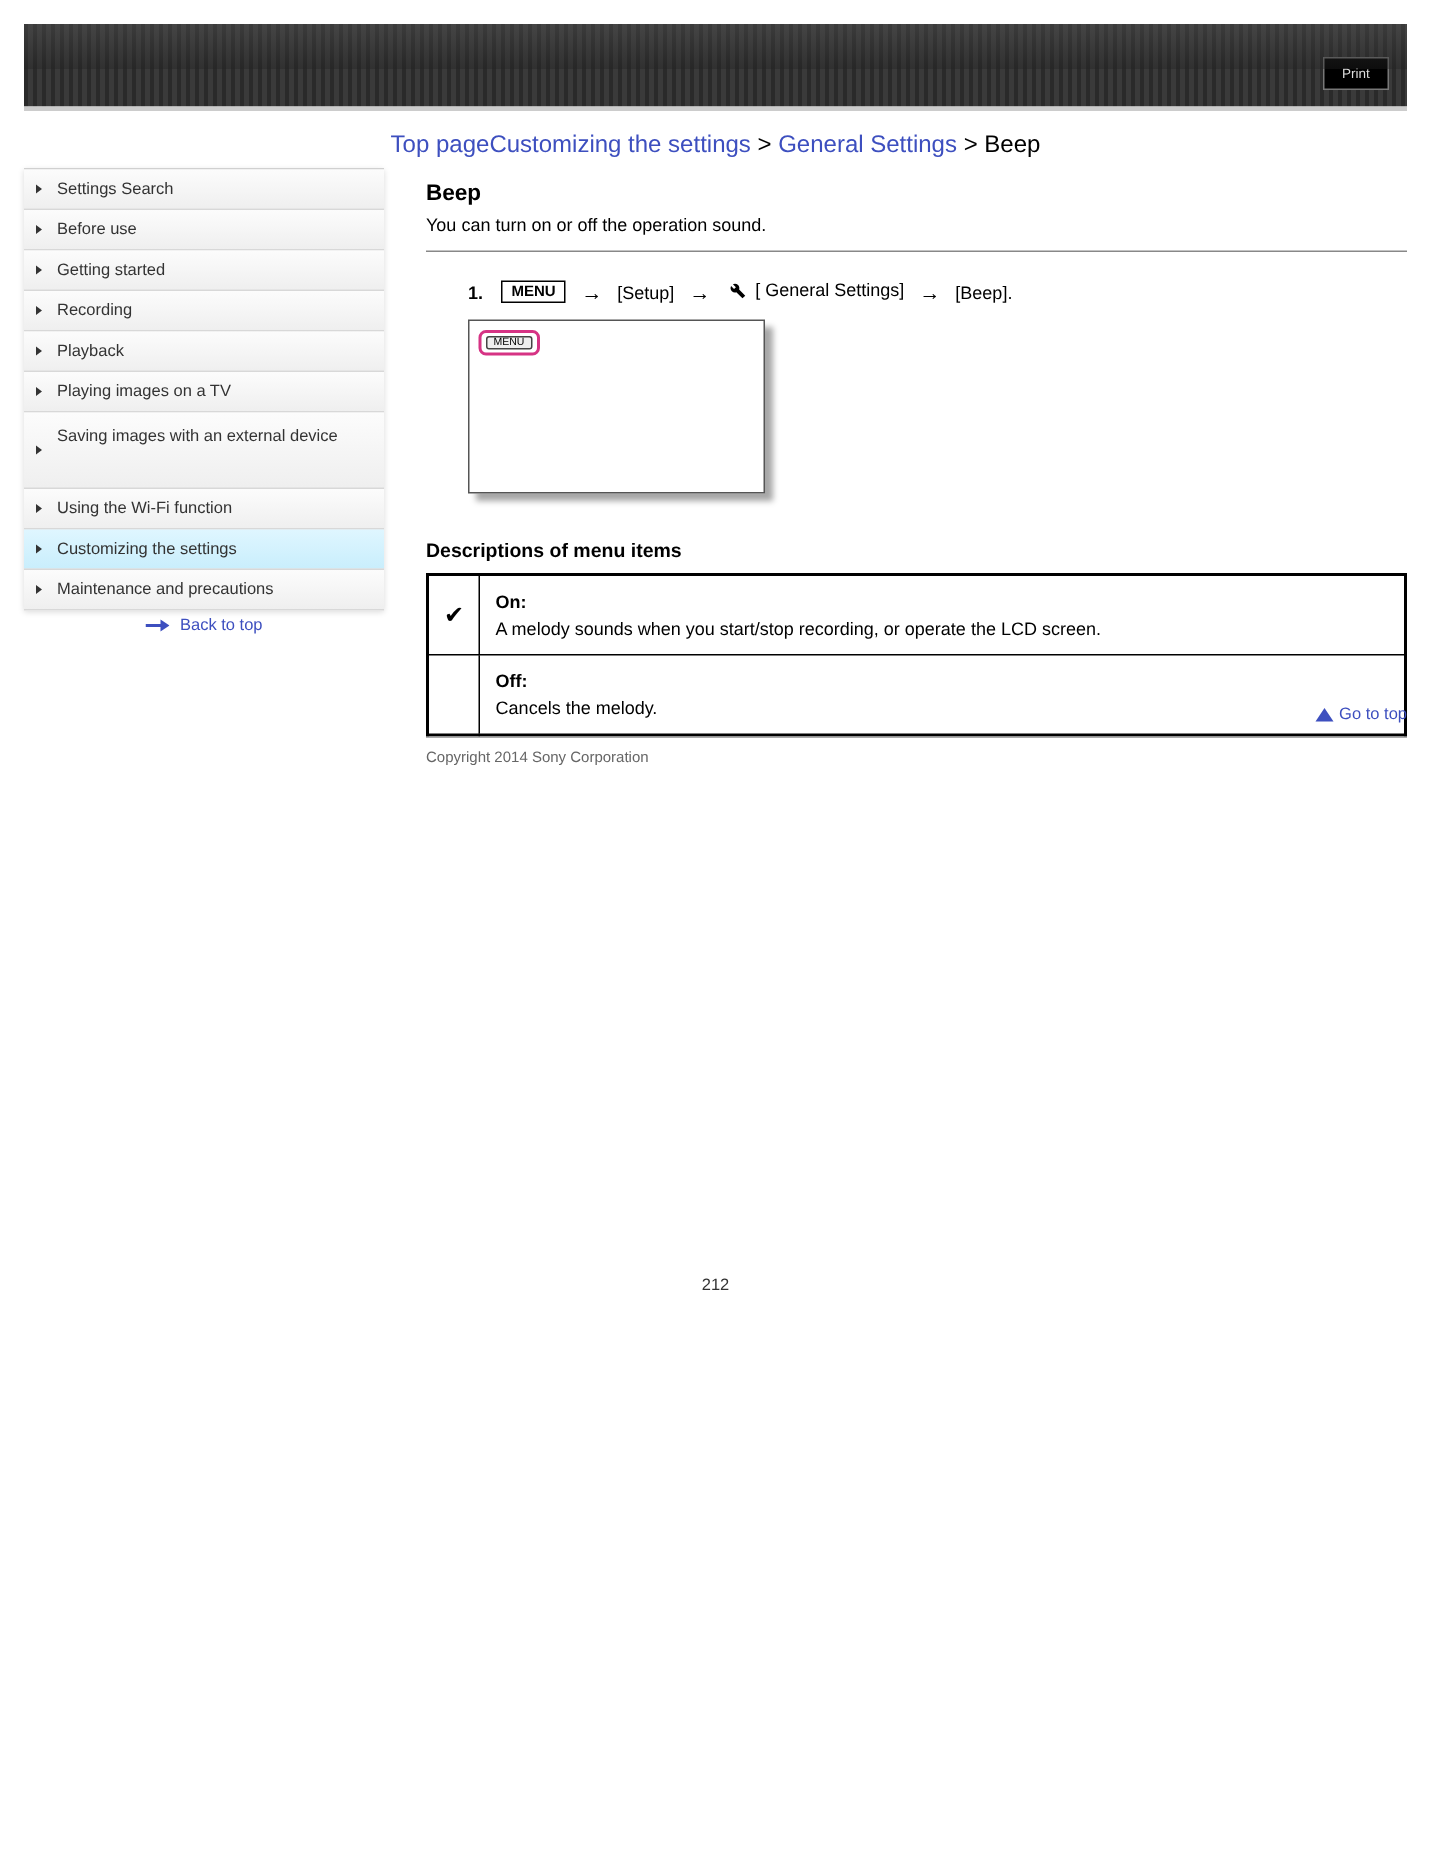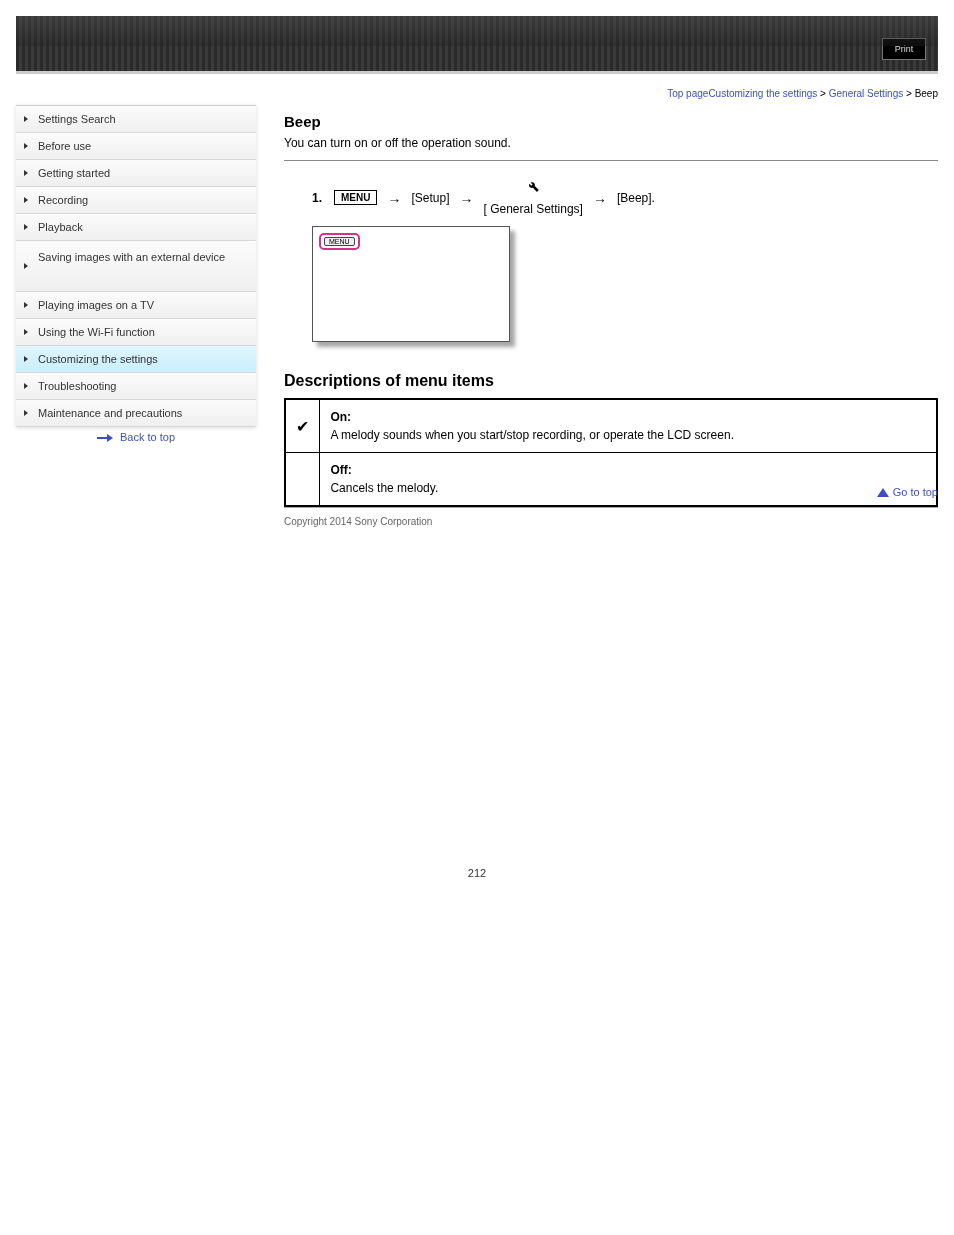--- a/index.html
+++ b/index.html
@@ -41,24 +41,24 @@
     border: 1px solid #777;
     color: #ddd;
     font-size: 9px;
     display: flex;
     align-items: center;
     justify-content: center;
     cursor: pointer;
   }
   .toprow{
     display:flex;
-    justify-content:flex-end;
+    justify-content:center;
     align-items:flex-end;
     margin: 14px 0 6px 0;
-    font-size:10px;
+    font-size:16px;
   }
   .toprow a{ color:#3d4fbf; text-decoration:none;}
   .toprow .toc{ text-align:right;}
   .layout { display: flex; gap: 28px; }
   
   .sidebar {
     width: 240px;
     flex: 0 0 240px;
   }
   .side-list{
@@ -130,21 +130,21 @@
   .menu-box{
     border:1px solid #000;
     padding:1px 6px;
     font-size:10px;
     font-weight:bold;
     background:#fff;
   }
   .arrow-r{
     font-size:14px;
   }
-  .wrench{ display:flex; align-items:center; gap:6px;flex-direction:column;}
+  .wrench{ display:flex; gap:6px;}
   .screenshot{
     width:198px;
     height:116px;
     border:1px solid #555;
     box-shadow: 5px 5px 4px rgba(0,0,0,0.35);
     margin-left:28px;
     background:#fff;
     position:relative;
     margin-bottom:30px;
   }
@@ -156,21 +156,21 @@
     padding:2px 3px;
   }
   .screenshot .menu-chip .inner{
     border:1px solid #444;
     background:#eee;
     font-size:7px;
     padding:0 4px;
     border-radius:2px;
   }
   .section-head{
-    font-size:16px;
+    font-size:13px;
     font-weight:bold;
     margin: 14px 0 8px 0;
   }
   table.opts{
     width:100%;
     border-collapse:collapse;
     border:2px solid #000;
   }
   table.opts td{
     border:1px solid #000;
@@ -243,25 +243,24 @@
   </div>
 
   <div class="layout">
     <div class="sidebar">
       <div class="side-list">
         <div class="side-item"><span class="tri"></span><span>Settings Search</span></div>
         <div class="side-item"><span class="tri"></span><span>Before use</span></div>
         <div class="side-item"><span class="tri"></span><span>Getting started</span></div>
         <div class="side-item"><span class="tri"></span><span>Recording</span></div>
         <div class="side-item"><span class="tri"></span><span>Playback</span></div>
+        <div class="side-item"><span class="tri"></span><span>Playing images on a TV</span></div>
         <div class="side-item tall"><span class="tri"></span><span>Saving images with an external device</span></div>
-        <div class="side-item"><span class="tri"></span><span>Playing images on a TV</span></div>
         <div class="side-item"><span class="tri"></span><span>Using the Wi-Fi function</span></div>
         <div class="side-item active"><span class="tri"></span><span>Customizing the settings</span></div>
-        <div class="side-item"><span class="tri"></span><span>Troubleshooting</span></div>
         <div class="side-item"><span class="tri"></span><span>Maintenance and precautions</span></div>
       </div>
       <div class="side-back">
         <span class="arrow">
           <svg width="16" height="10" viewBox="0 0 16 10">
               <line x1="0" y1="5" x2="12" y2="5" stroke="#3d4fbf" stroke-width="2"></line>
               <polygon points="10,1 16,5 10,9" fill="#3d4fbf"></polygon>
             </svg>
         </span>
         <a href="#">Back to top</a>

